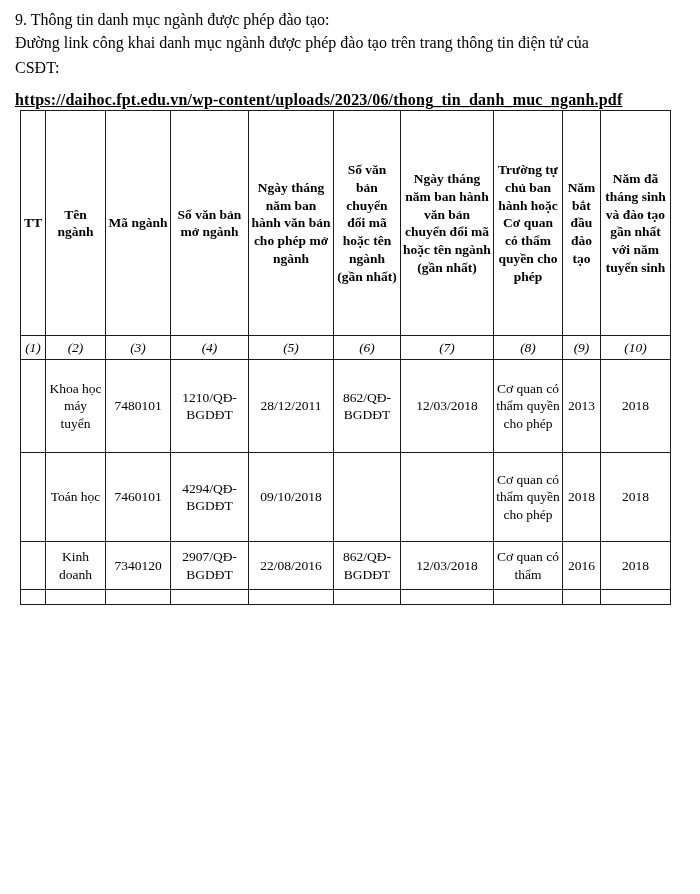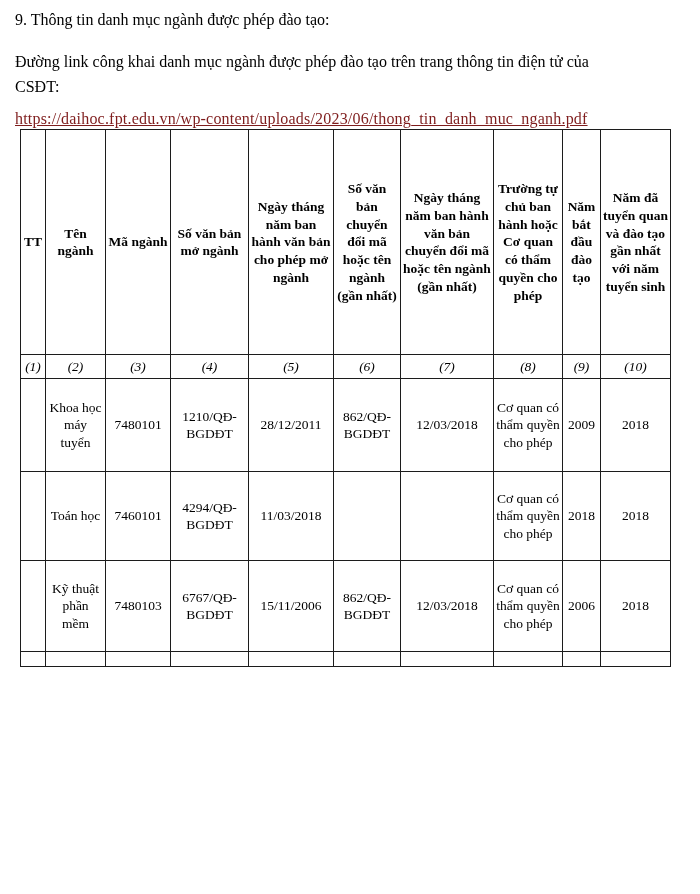--- a/index.html
+++ b/index.html
@@ -14,32 +14,32 @@
   }
   .content { padding: 6px 14px 0 15px; }
   .heading {
     font-size: 16px;
     line-height: 1.3;
     margin: 4px 0 0 0;
   }
   .intro {
     font-size: 16px;
     line-height: 1.55;
-    margin-top: 19px;
     max-width: 622px;
   }
   .doc-link {
     display: inline-block;
     font-size: 16px;
     margin-top: 11px;
-    color: #7f1d1d;
+    color: #000000;
     text-decoration: underline;
     letter-spacing: 0.2px;
     cursor: pointer;
     white-space: nowrap;
+    font-weight: bold;
   }
   table.grid {
     border-collapse: collapse;
     table-layout: fixed;
     width: 650px;
     margin: 1px 0 0 5px;
   }
   table.grid td {
     border: 1.4px solid #1c1c1c;
     text-align: center;
@@ -96,21 +96,21 @@
         <tr class="header-row">
           <td>TT</td>
           <td>Tên ngành</td>
           <td>Mã ngành</td>
           <td>Số văn bản mở ngành</td>
           <td>Ngày tháng năm ban hành văn bản cho phép mở ngành</td>
           <td>Số văn bản chuyển đổi mã hoặc tên ngành (gần nhất)</td>
           <td>Ngày tháng năm ban hành văn bản chuyển đổi mã hoặc tên ngành (gần nhất)</td>
           <td>Trường tự chủ ban hành hoặc Cơ quan có thẩm quyền cho phép</td>
           <td>Năm bắt đầu đào tạo</td>
-          <td>Năm đã tuyển quan và đào tạo gần nhất với năm tuyển sinh</td>
+          <td>Năm đã tháng sinh và đào tạo gần nhất với năm tuyển sinh</td>
         </tr>
         <tr class="numbering-row">
           <td>(1)</td>
           <td>(2)</td>
           <td>(3)</td>
           <td>(4)</td>
           <td>(5)</td>
           <td>(6)</td>
           <td>(7)</td>
           <td>(8)</td>
@@ -119,45 +119,45 @@
         </tr>
         <tr class="r0">
           <td></td>
           <td>Khoa học máy tuyển</td>
           <td>7480101</td>
           <td>1210/QĐ-BGDĐT</td>
           <td>28/12/2011</td>
           <td>862/QĐ-BGDĐT</td>
           <td>12/03/2018</td>
           <td>Cơ quan có thẩm quyền cho phép</td>
-          <td>2009</td>
+          <td>2013</td>
           <td>2018</td>
         </tr>
         <tr class="r2">
           <td></td>
           <td>Toán học</td>
           <td>7460101</td>
           <td>4294/QĐ-BGDĐT</td>
-          <td>11/03/2018</td>
+          <td>09/10/2018</td>
           <td></td>
           <td></td>
           <td>Cơ quan có thẩm quyền cho phép</td>
           <td>2018</td>
           <td>2018</td>
         </tr>
-        <tr class="r5">
+        <tr class="r4">
           <td></td>
-          <td>Kỹ thuật phần mềm</td>
-          <td>7480103</td>
-          <td>6767/QĐ-BGDĐT</td>
-          <td>15/11/2006</td>
+          <td>Kinh doanh</td>
+          <td>7340120</td>
+          <td>2907/QĐ-BGDĐT</td>
+          <td>22/08/2016</td>
           <td>862/QĐ-BGDĐT</td>
           <td>12/03/2018</td>
-          <td>Cơ quan có thẩm quyền cho phép</td>
-          <td>2006</td>
+          <td>Cơ quan có thẩm</td>
+          <td>2016</td>
           <td>2018</td>
         </tr>
         <tr class="partial-row">
           <td></td>
             <td></td>
           <td></td>
             <td></td>
           <td></td>
             <td></td>
           <td></td>

